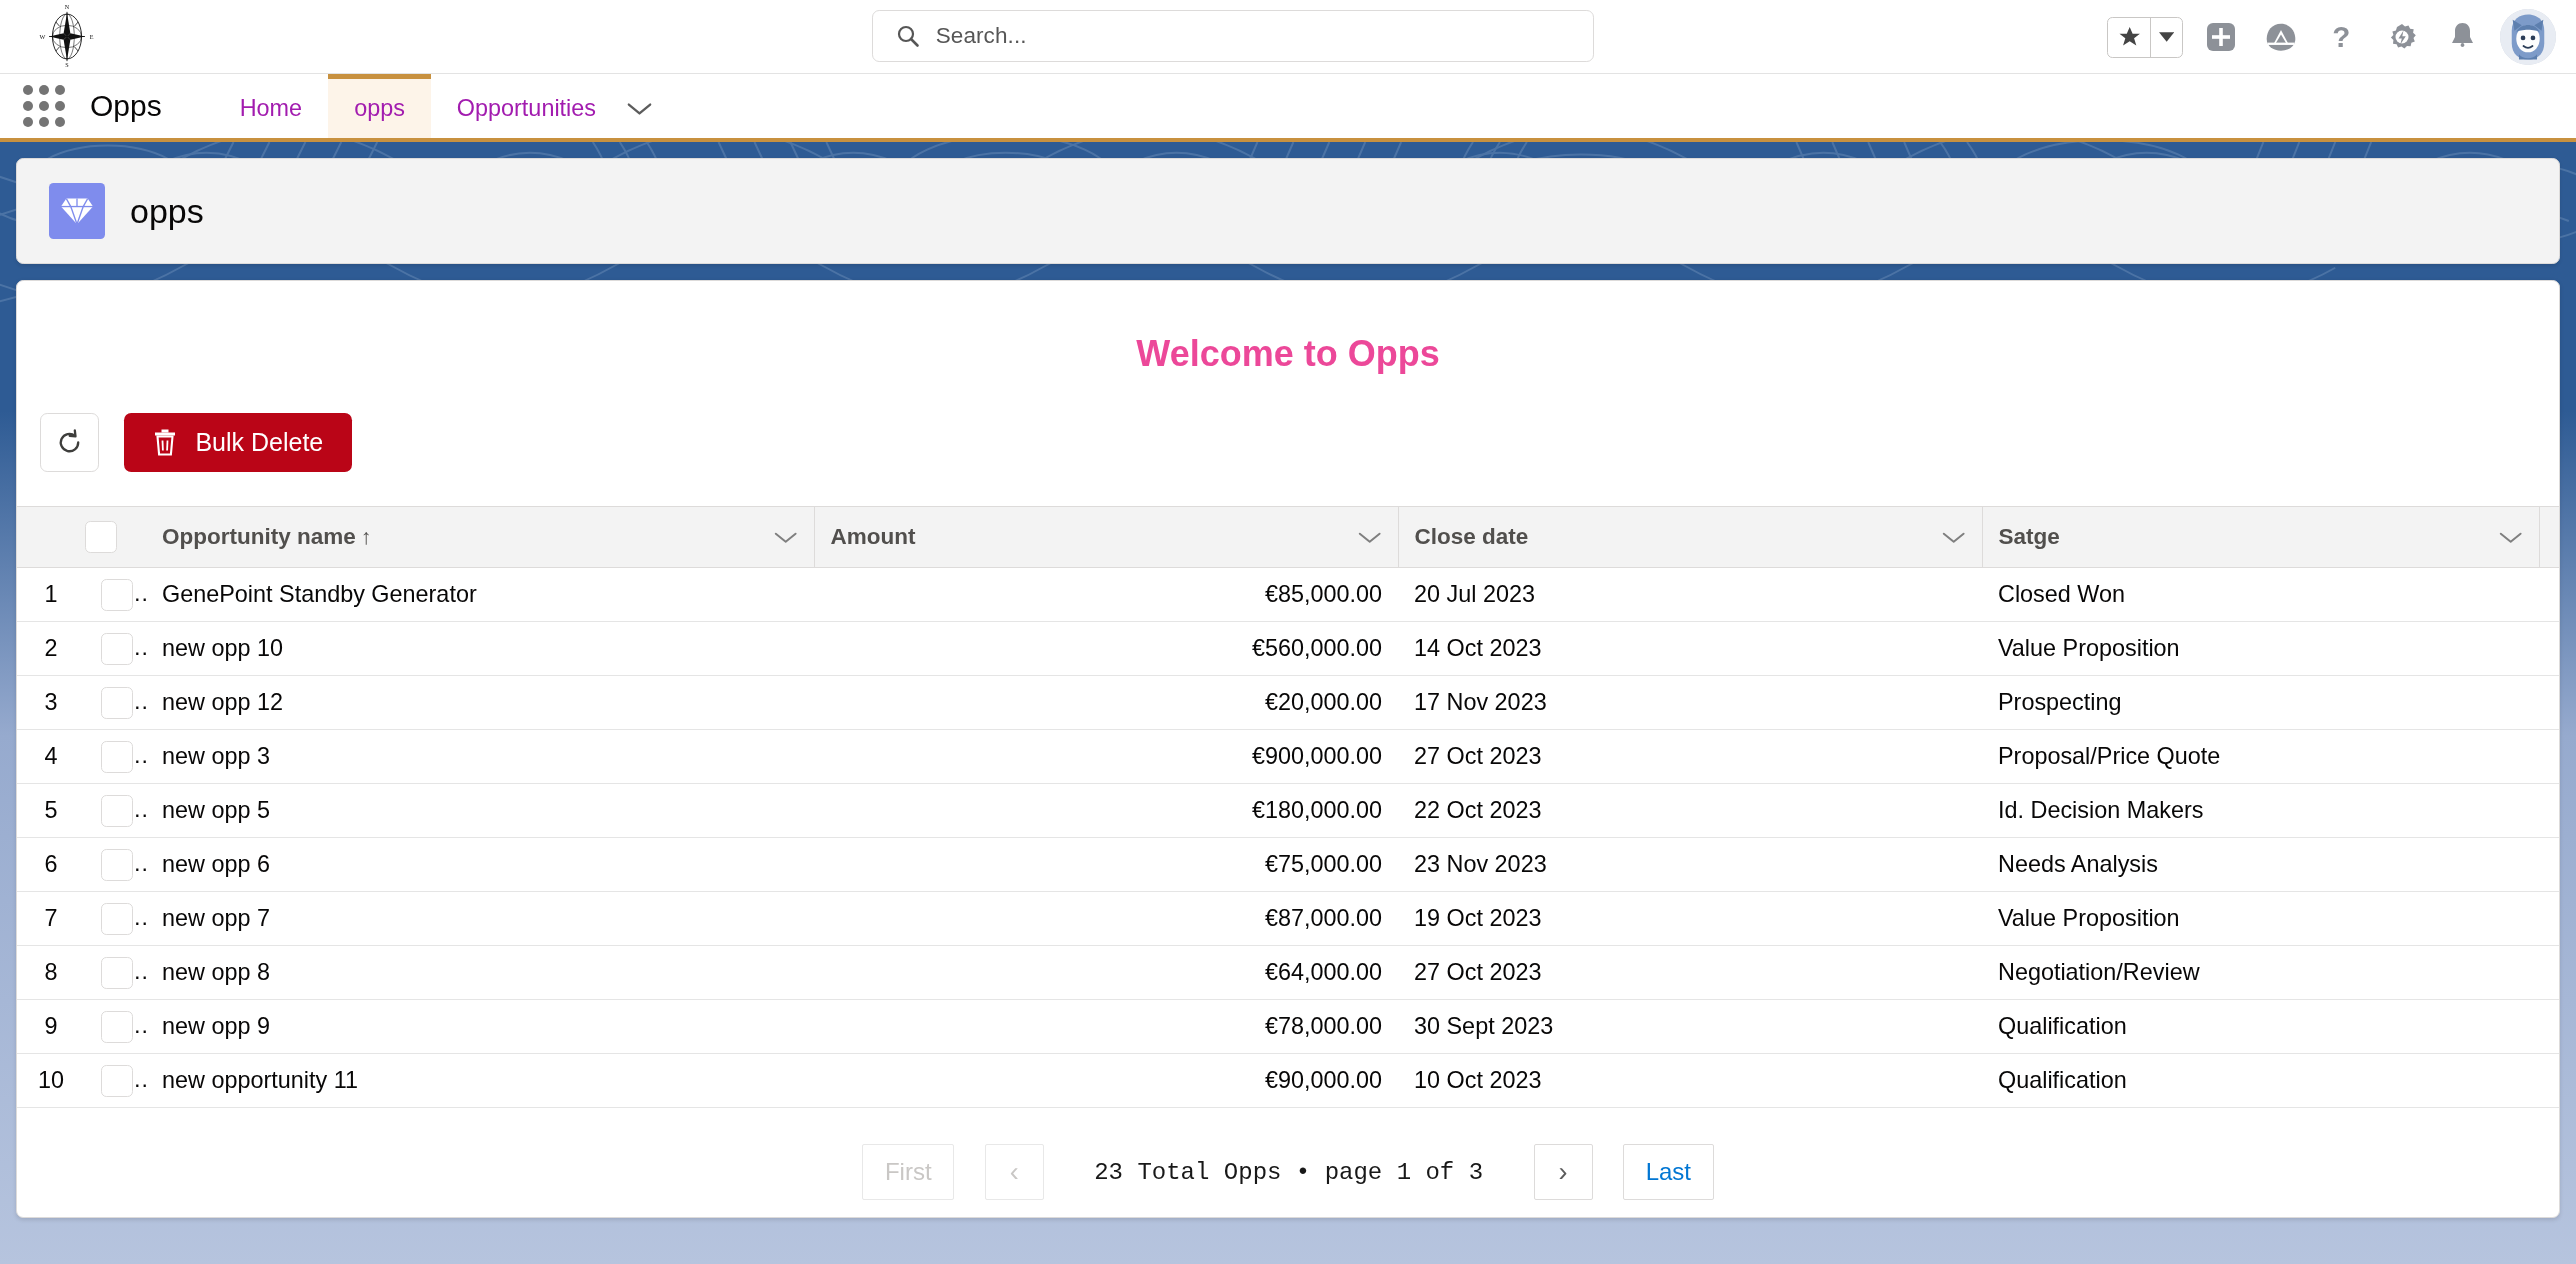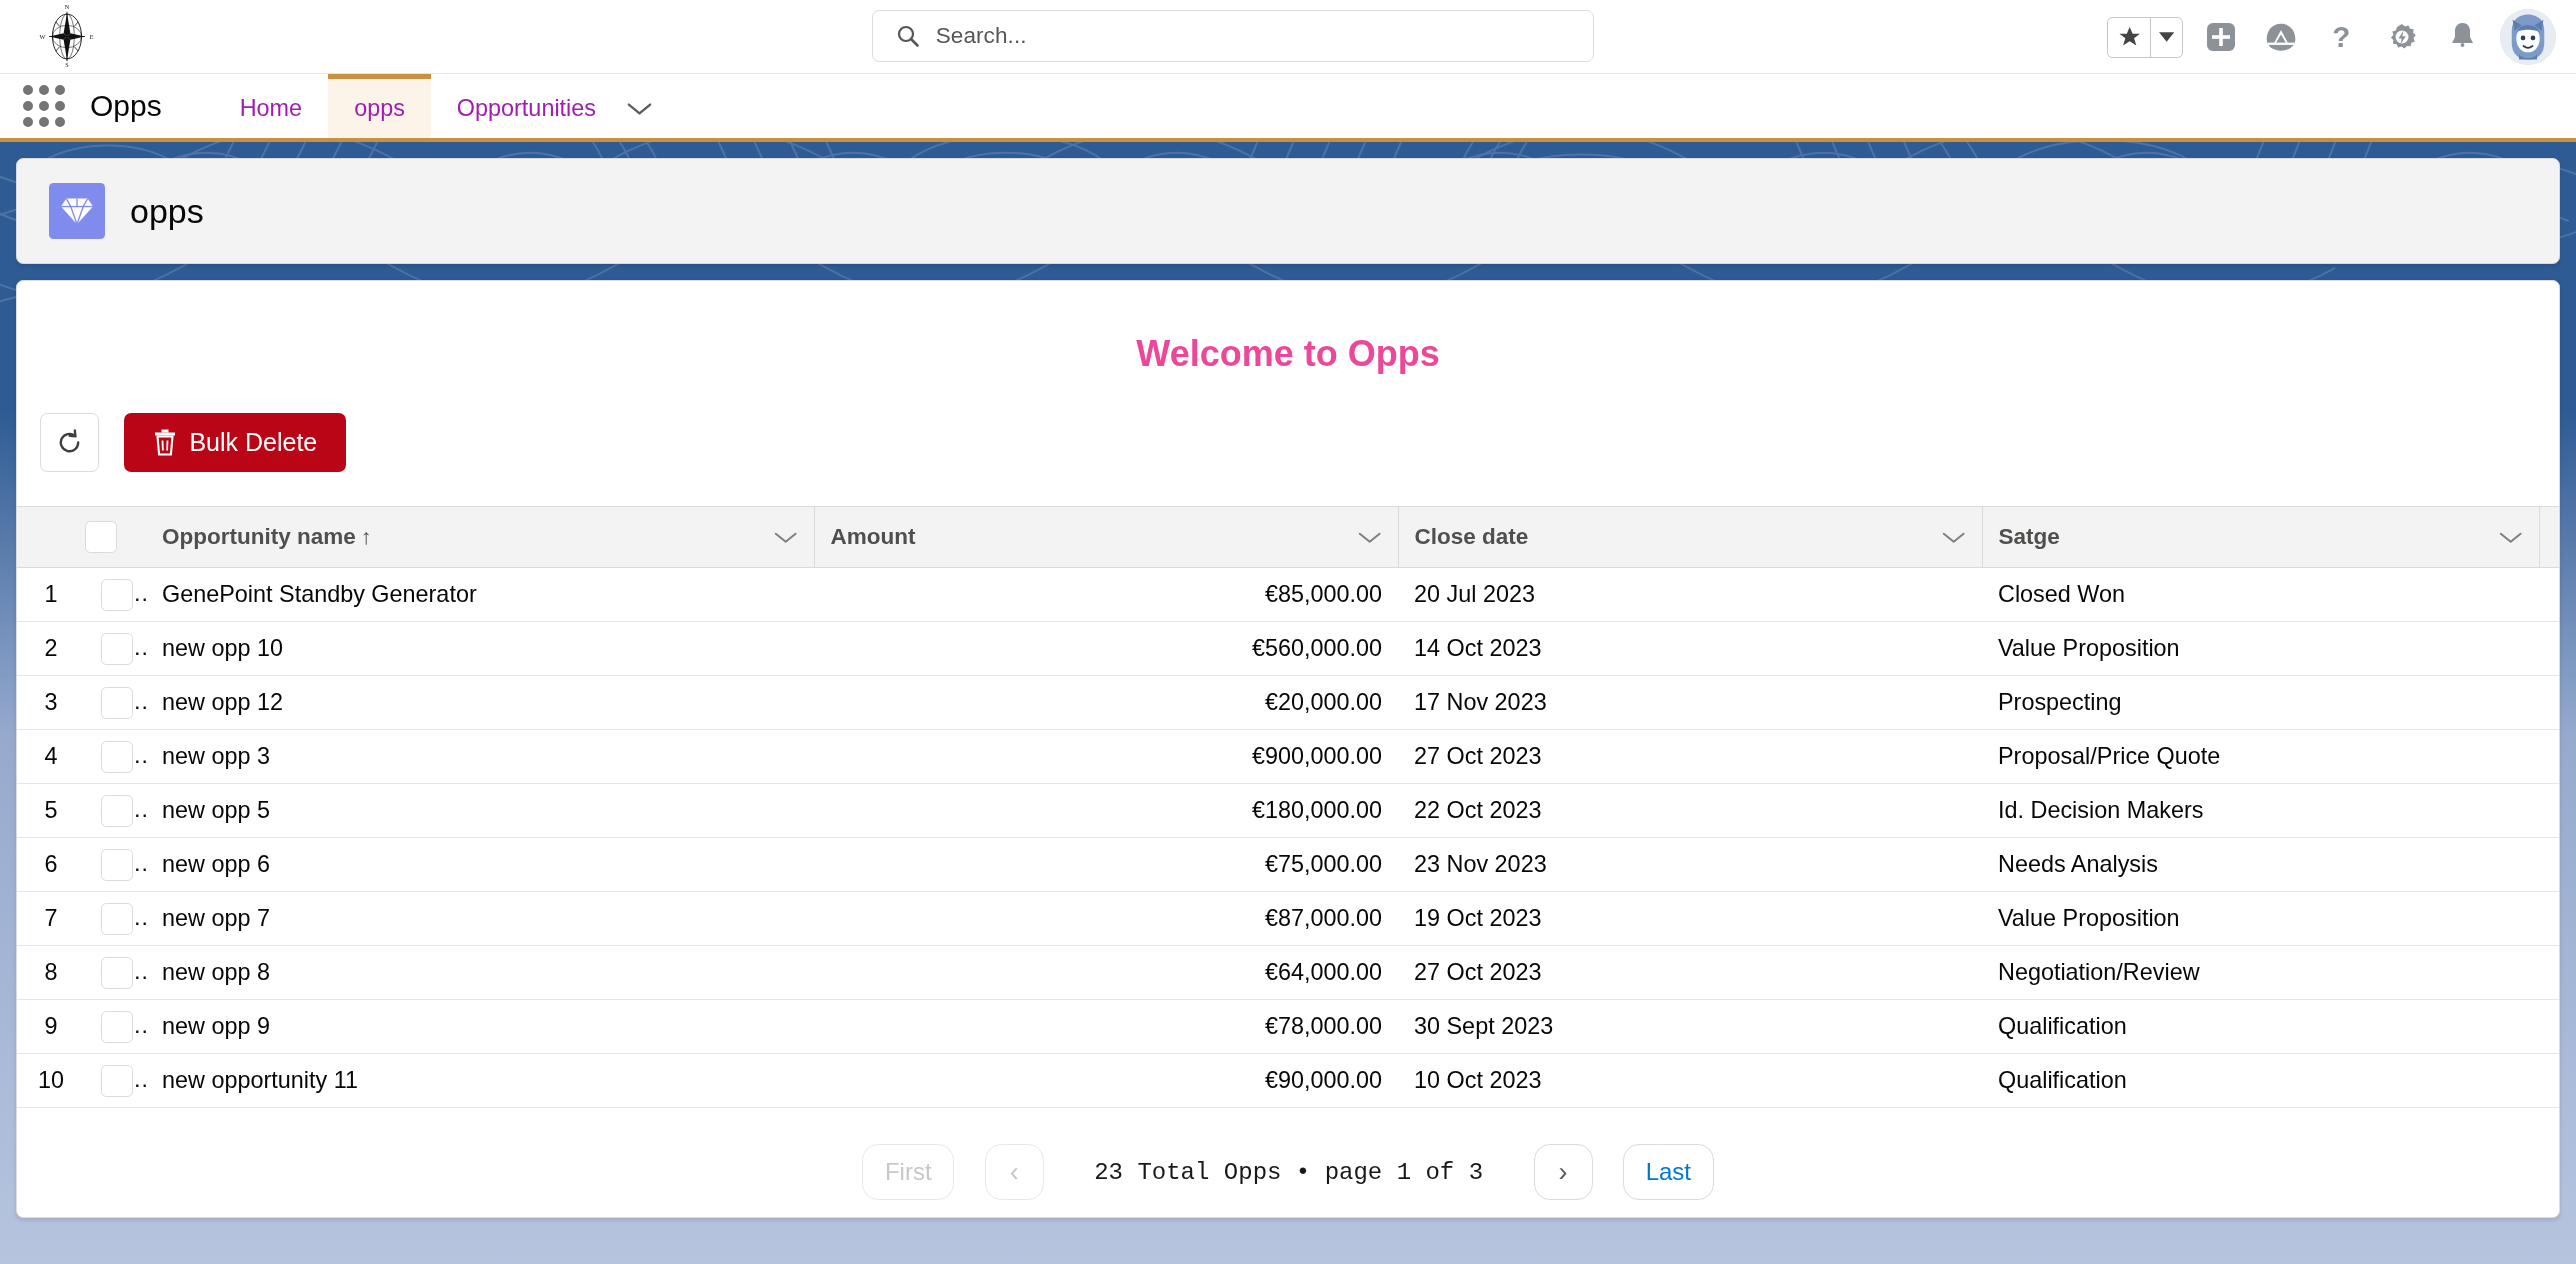--- a/index.html
+++ b/index.html
@@ -239,21 +239,21 @@
   }
   .bulk-delete-btn {
     height: 59px;
     background: #ba0517;
     border: none;
     border-radius: 7.2px;
     color: #ffffff;
     font-size: 25px;
     font-family: "Liberation Sans", sans-serif;
     display: flex; align-items: center;
-    gap: 12px;
+    gap: 18px;
     padding: 0 29px;
     cursor: pointer;
   }
 
   
   .table-wrap { margin-top: 34px; }
   table.dt {
     width: 100%;
     border-collapse: collapse;
     table-layout: fixed;
@@ -311,21 +311,21 @@
     display: flex;
     align-items: center;
     justify-content: center;
     gap: 30.5px;
     padding-top: 36px;
   }
   .pg-btn {
     min-width: 59px;
     height: 56px;
     border: 0.9px solid #dddbda;
-    border-radius: 16px;
+    border-radius: 2px;
     background: #fff;
     font-size: 24px;
     font-family: "Liberation Sans", sans-serif;
     color: #0176d3;
     display: flex; align-items: center; justify-content: center;
     padding: 0 21.6px;
     cursor: pointer;
   }
   .pg-btn.disabled {
     color: #c9c7c5;

